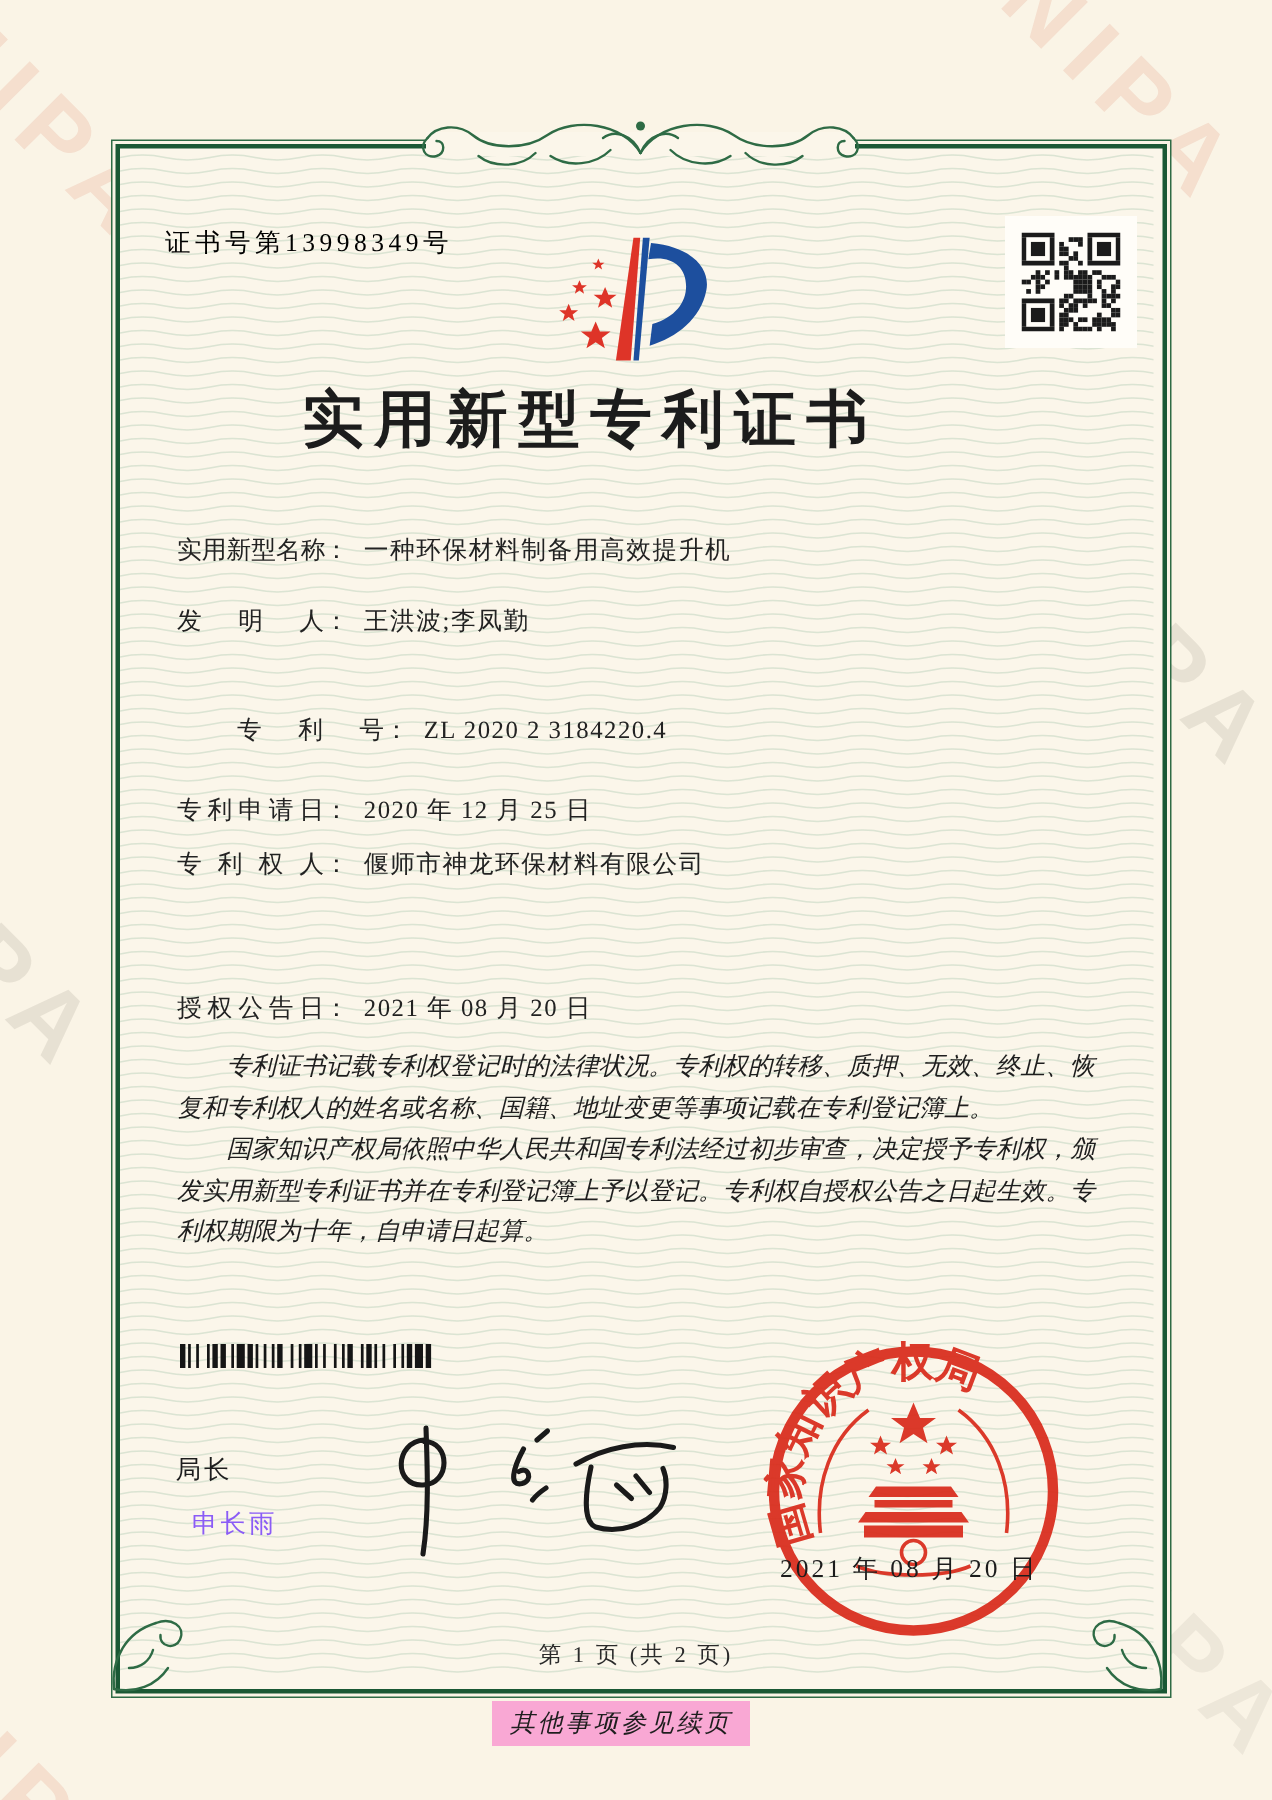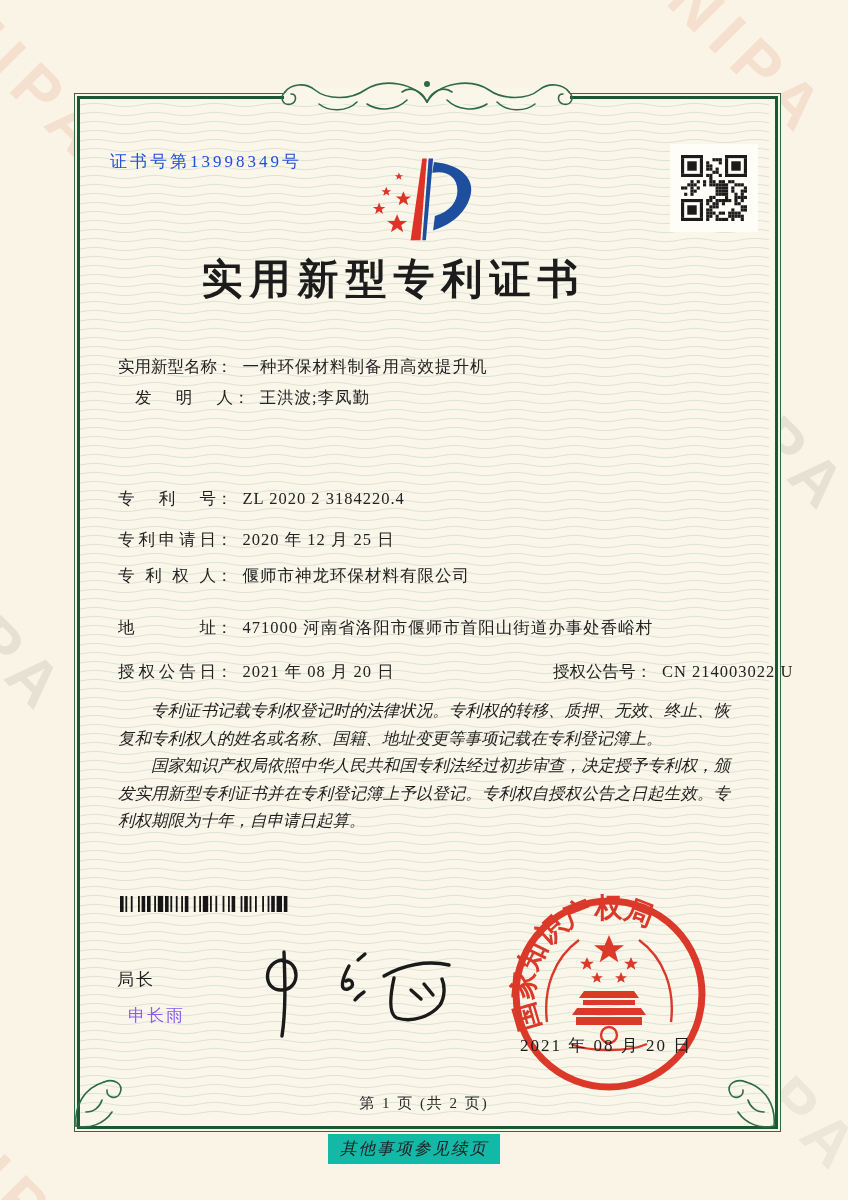--- a/index.html
+++ b/index.html
@@ -16,21 +16,21 @@
 
   
   .frame{position:absolute;left:77px;top:96px;width:695px;height:1027px;
          border:3px solid #1a5834;
          box-shadow:0 0 0 2px #faf4e6,0 0 0 3px #2e6b45;
          z-index:2;background:#fbf6ea;}
   .guilloche{position:absolute;left:0;top:0;z-index:0;}
 
   .layer{position:absolute;left:0;top:0;width:848px;height:1200px;z-index:3;}
 
-  .cert-no{position:absolute;left:110px;top:150px;font-size:17px;letter-spacing:3px;color:#1d4ed8;}
+  .cert-no{position:absolute;left:110px;top:150px;font-size:17px;letter-spacing:3px;color:#000000;}
   .logo{position:absolute;left:362px;top:148px;}
   .qr-box{position:absolute;left:670px;top:144px;width:88px;height:88px;background:#fffdf8;
           display:flex;align-items:center;justify-content:center;}
   .title{position:absolute;left:0;top:252px;width:787px;text-align:center;
          font-size:41px;font-weight:bold;letter-spacing:7px;color:#1c1c1c;}
 
   .frow{position:absolute;left:118px;font-size:16.5px;color:#222;white-space:nowrap;}
   .flabel{display:inline-block;width:98px;text-align:justify;text-align-last:justify;
           vertical-align:top;}
   .fcolon{display:inline-block;margin-right:10px;}
@@ -47,21 +47,21 @@
   .director-name{position:absolute;left:128px;top:1004px;font-size:17px;
         font-family:"Liberation Sans","DejaVu Sans",sans-serif;color:#8b5cf6;letter-spacing:2px;}
   .signature{position:absolute;left:243px;top:946px;}
 
   .seal{position:absolute;left:509px;top:894px;opacity:0.92;}
   .seal-date{position:absolute;left:520px;top:1034px;width:185px;font-size:17px;
              letter-spacing:2px;color:#1c1c1c;z-index:4;}
 
   .page-footer{position:absolute;left:0;top:1094px;width:848px;text-align:center;
                font-size:15px;letter-spacing:2px;color:#2a2a2a;}
-  .cont-note{position:absolute;left:328px;top:1134px;background:#14b8a6;padding:4px 12px;
+  .cont-note{position:absolute;left:328px;top:1134px;background:#f9a8d4;padding:4px 12px;
              font-size:16.5px;font-style:italic;letter-spacing:2px;color:#1e1e1e;z-index:4;}
 
   .ornament-top{position:absolute;left:262px;top:70px;z-index:3;}
   .corner-orn{position:absolute;z-index:3;}
 </style>
 </head>
 <body>
 
 <div class="page">
 
@@ -386,39 +386,35 @@
           <rect x="6" y="15" width="1" height="5" fill="#1b1b1b"></rect>
           <rect x="2" y="16" width="3" height="3" fill="#1b1b1b"></rect>
         </svg>
     </div>
 
     <div class="title">实用新型专利证书</div>
 
     <div class="frow" style="top:356px;">
       <span class="flabel">实用新型名称</span><span class="fcolon">：</span><span class="fvalue">一种环保材料制备用高效提升机</span>
     </div>
-    <div class="frow" style="top:387px;margin-left:17px;">
+    <div class="frow" style="top:403px;">
       <span class="flabel">发明人</span><span class="fcolon">：</span><span class="fvalue">王洪波;李凤勤</span>
     </div>
-    <div class="frow" style="top:488px;">
+    <div class="frow" style="top:476px;margin-left:40px;">
       <span class="flabel">专利号</span><span class="fcolon">：</span><span class="fvalue">ZL 2020 2 3184220.4</span>
     </div>
     <div class="frow" style="top:513px;margin-top:16px;">
       <span class="flabel">专利申请日</span><span class="fcolon">：</span><span class="fvalue">2020 年 12 月 25 日</span>
     </div>
     <div class="frow" style="top:565px;">
       <span class="flabel">专利权人</span><span class="fcolon">：</span><span class="fvalue">偃师市神龙环保材料有限公司</span>
     </div>
-    <div class="frow" style="top:617px;">
-      <span class="flabel">地址</span><span class="fcolon">：</span><span class="fvalue">471000 河南省洛阳市偃师市首阳山街道办事处香峪村</span>
-    </div>
 
     <div class="frow" style="top:661px;">
       <span class="flabel">授权公告日</span><span class="fcolon">：</span><span class="fvalue">2021 年 08 月 20 日</span>
-      <span class="grant-no"><span>授权公告号</span><span class="fcolon">：</span><span class="fvalue">CN 214003022 U</span></span>
     </div>
 
     <div class="body-text">
       <p>专利证书记载专利权登记时的法律状况。专利权的转移、质押、无效、终止、恢复和专利权人的姓名或名称、国籍、地址变更等事项记载在专利登记簿上。</p>
       <p>国家知识产权局依照中华人民共和国专利法经过初步审查，决定授予专利权，颁发实用新型专利证书并在专利登记簿上予以登记。专利权自授权公告之日起生效。专利权期限为十年，自申请日起算。</p>
     </div>
 
     <svg class="barcode" width="216" height="16" id="barcode-svg">
         <rect x="0" y="0" width="3.6" height="16" fill="#151515"></rect>
         <rect x="5.4" y="0" width="1.8" height="16" fill="#151515"></rect>

